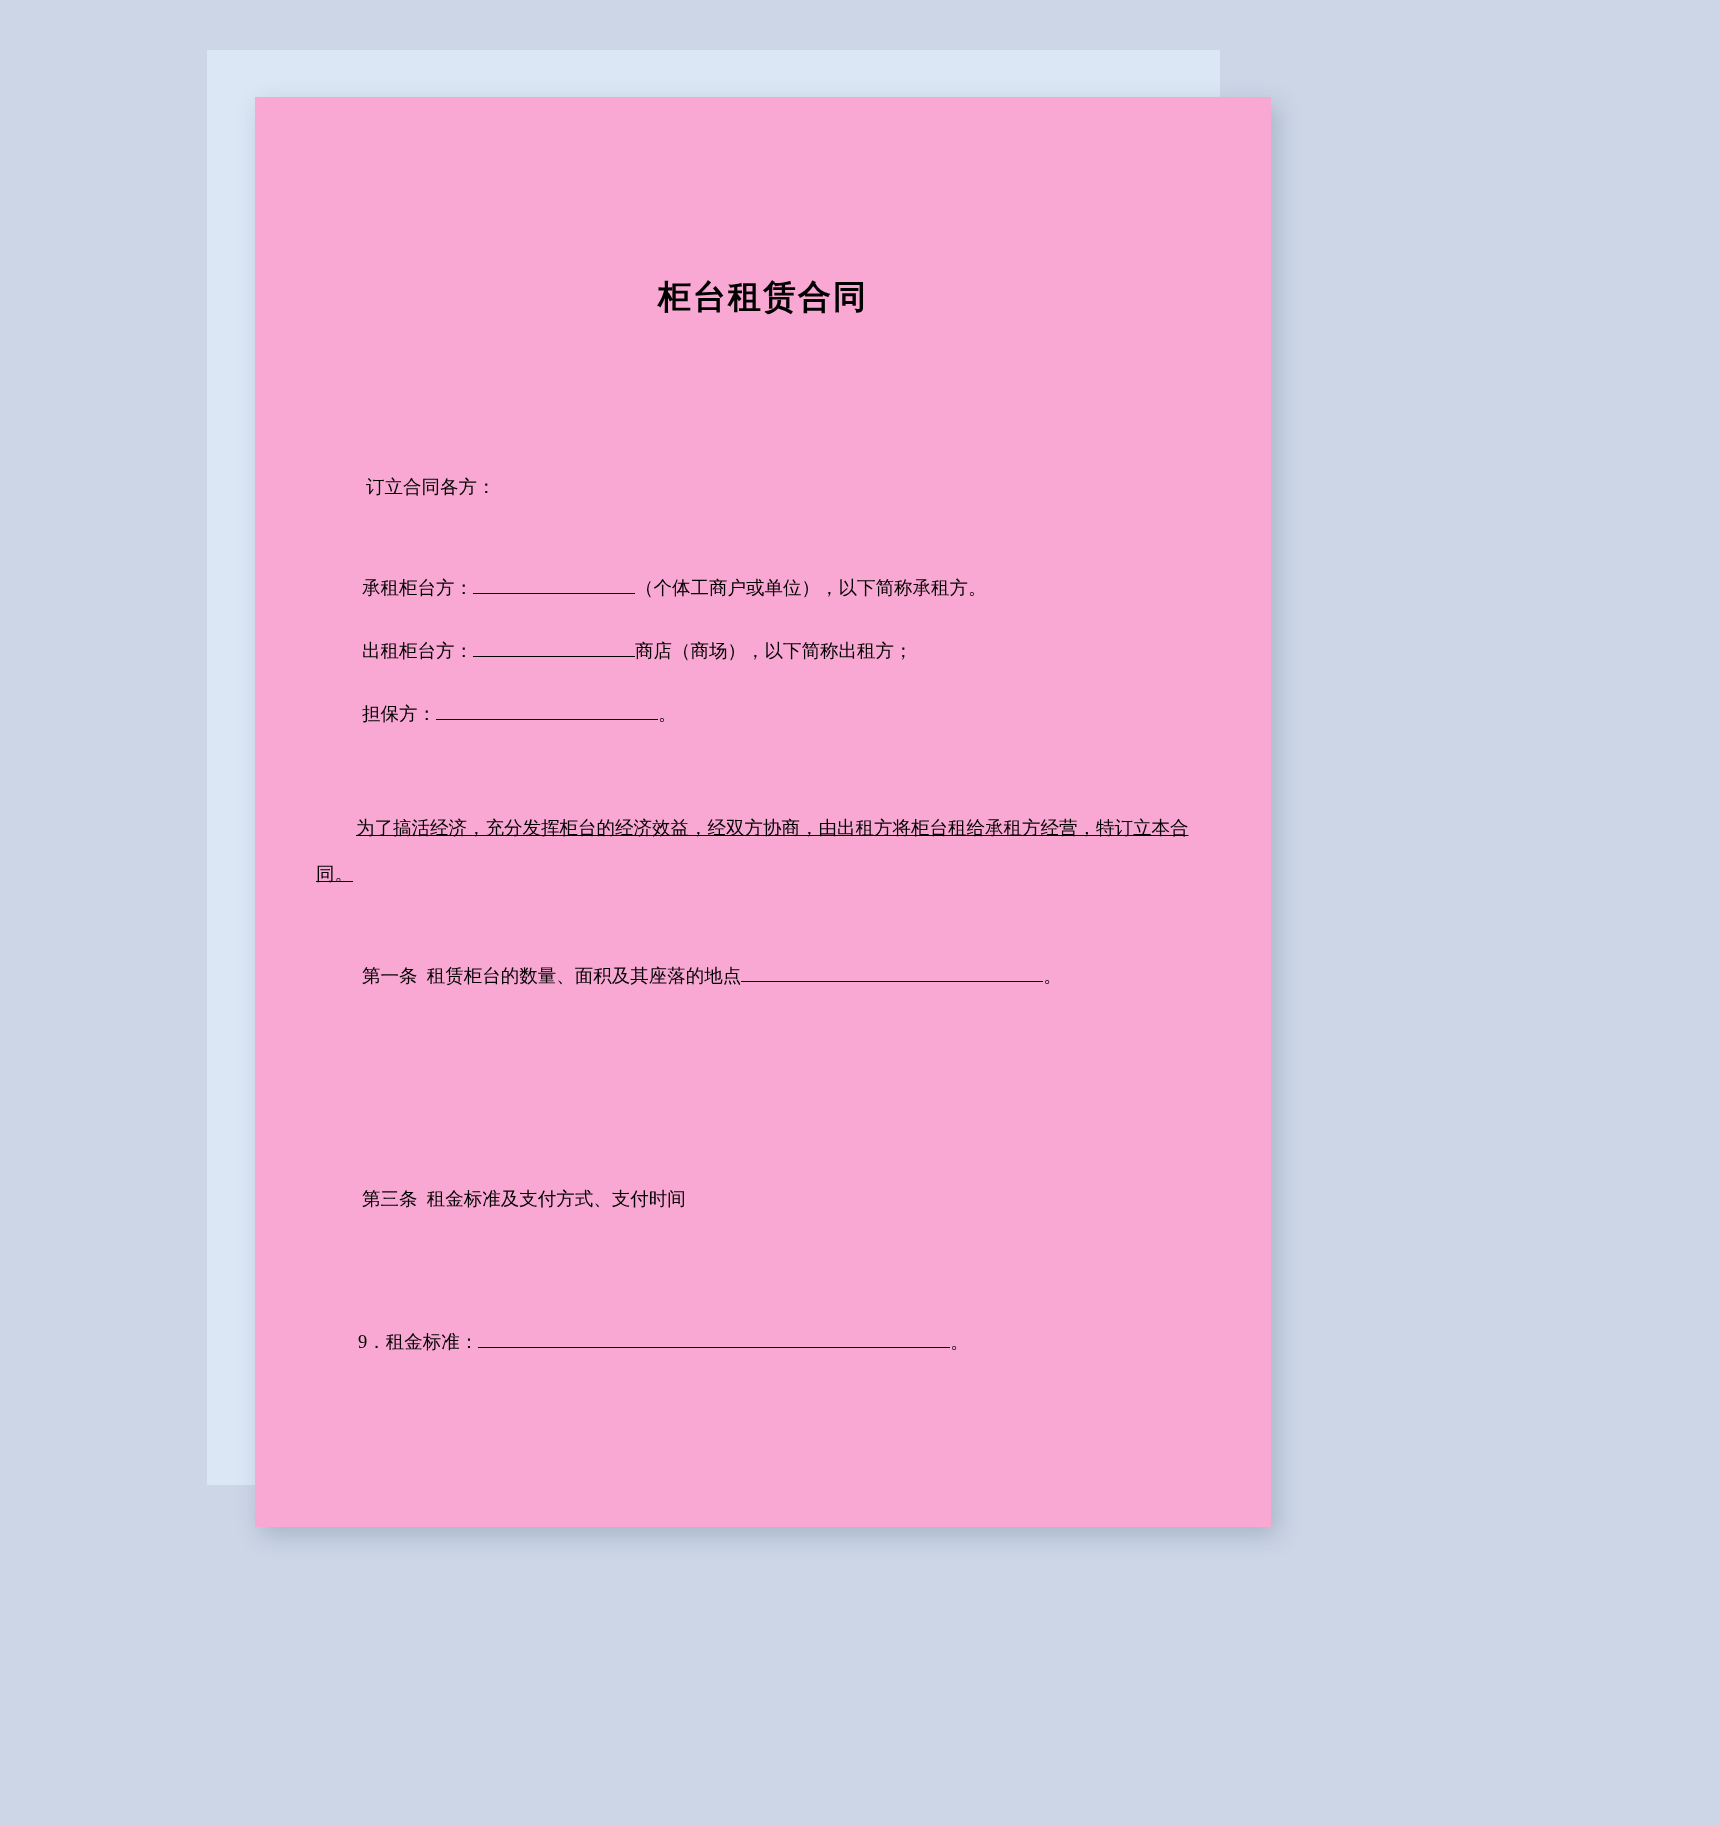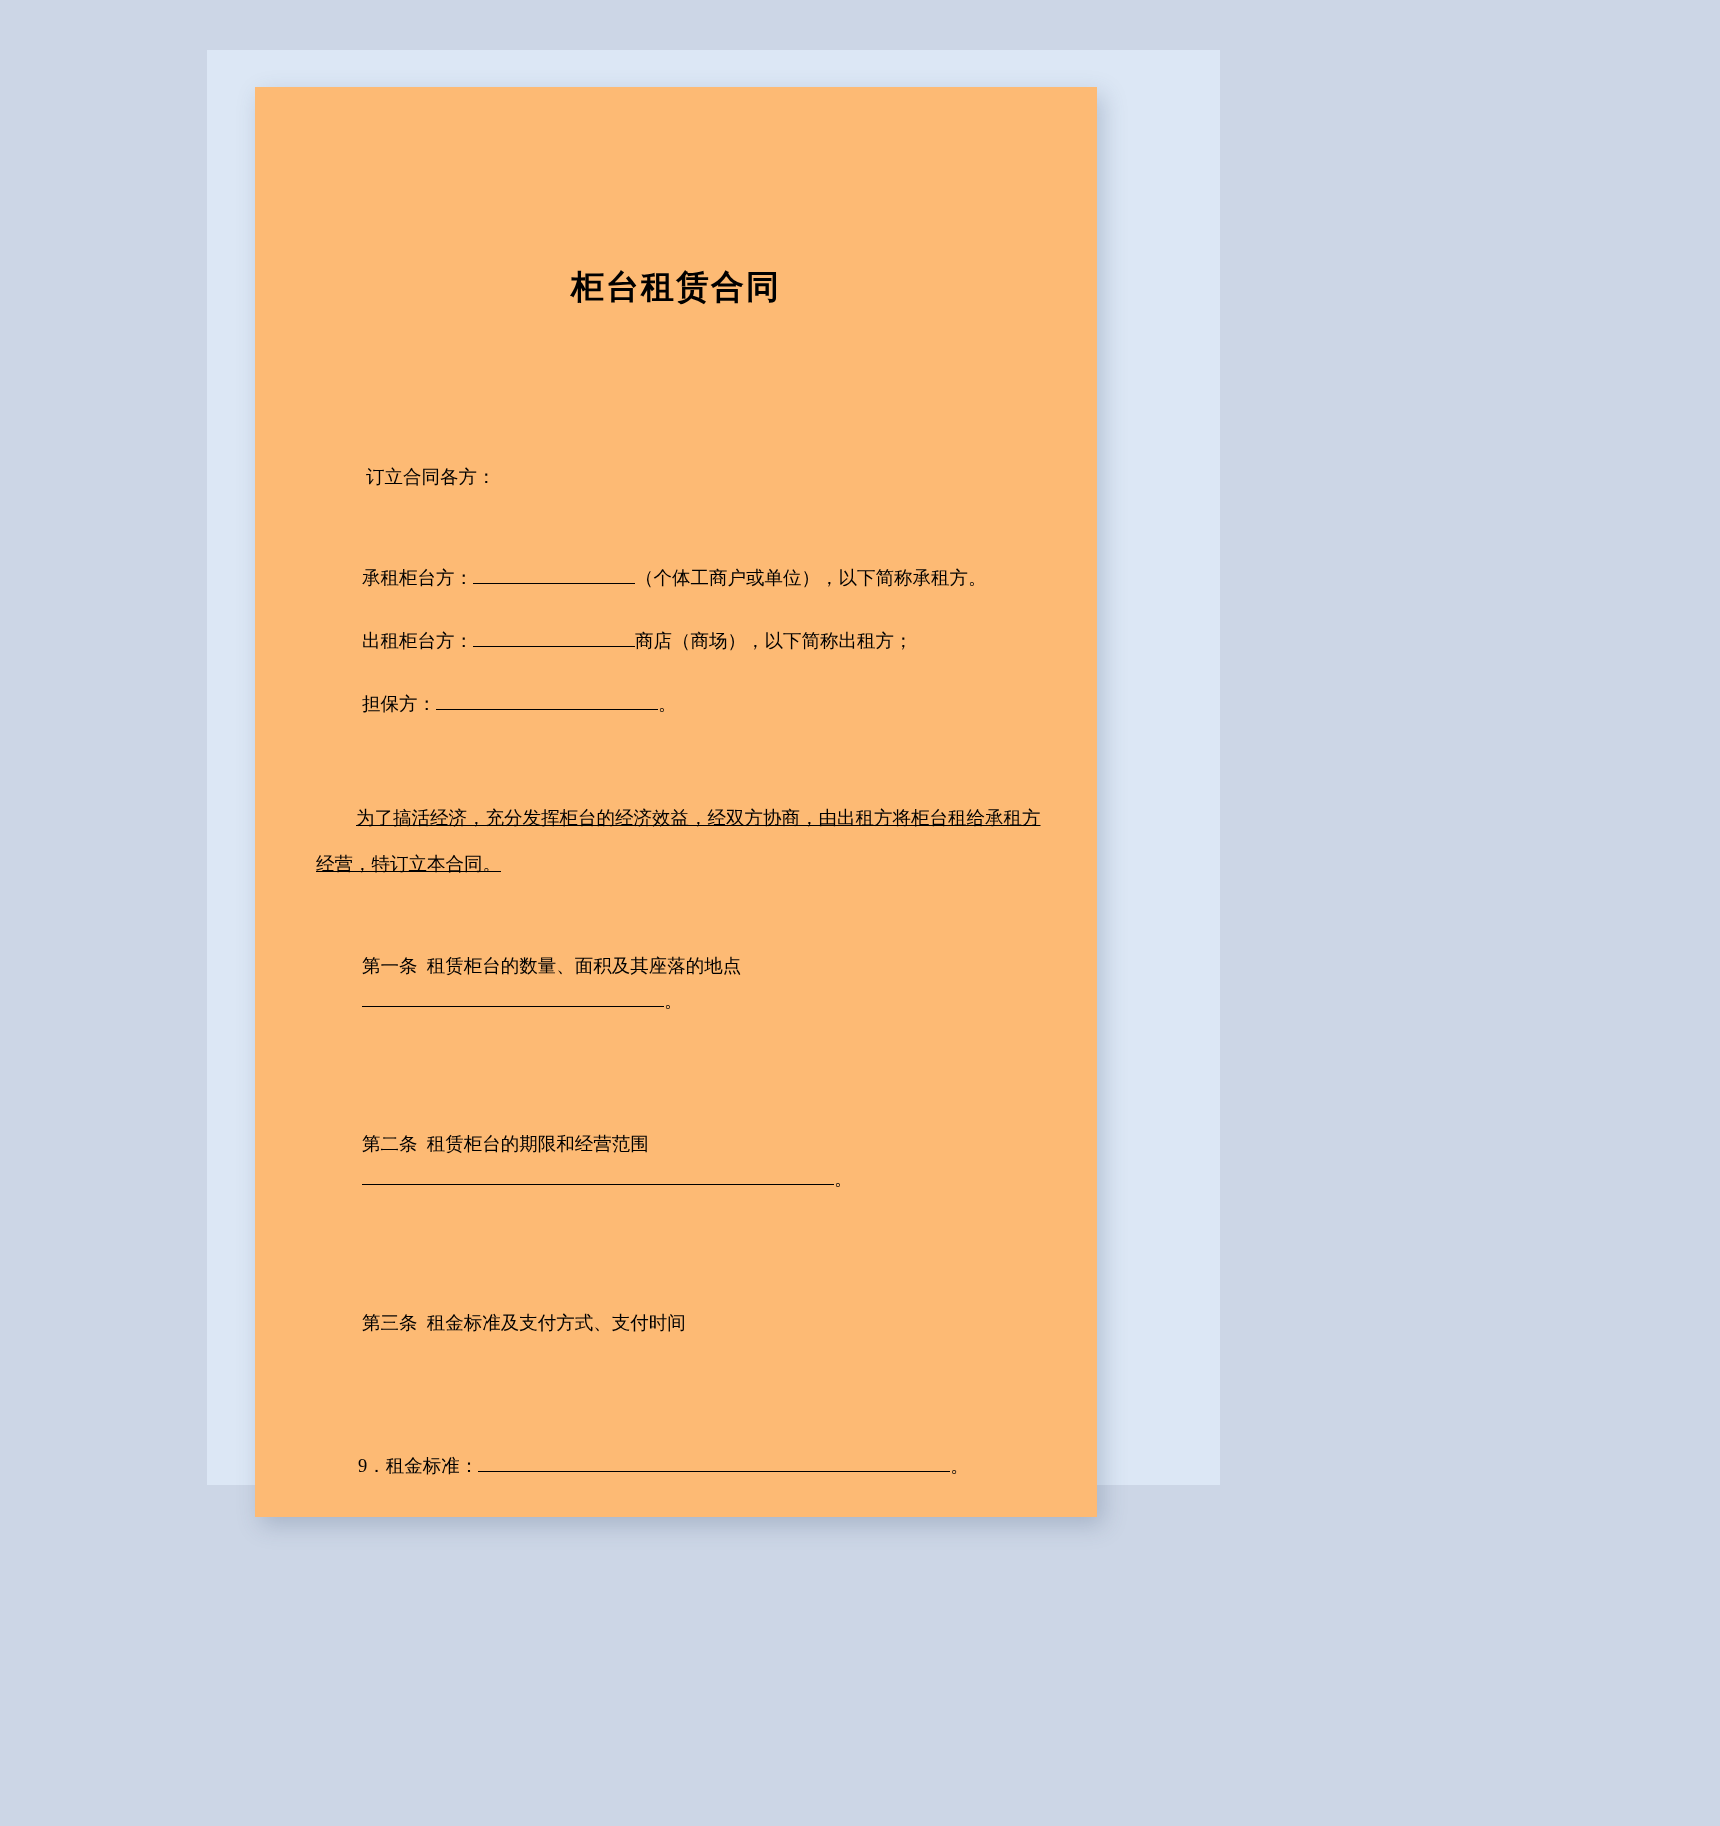--- a/index.html
+++ b/index.html
@@ -22,24 +22,24 @@
     top: 50px;
     width: 1013px;
     height: 1435px;
     background: #dce7f5;
   }
 
   
   .doc-page {
     position: absolute;
     left: 255px;
-    top: 87px;
-    width: 842px;
+    top: 97px;
+    width: 1016px;
     height: 1430px;
-    background: #fdba74;
+    background: #f9a8d4;
     box-shadow: 6px 8px 22px rgba(60, 80, 110, 0.25);
   }
 
   .doc-inner {
     position: absolute;
     left: 0;
     top: 0;
     right: 0;
     bottom: 0;
     padding: 0 55px;
@@ -132,23 +132,20 @@
       <div class="para">为了搞活经济，充分发挥柜台的经济效益，经双方协商，由出租方将柜台租给承租方经营，特订立本合同。</div>
 
       <div class="gap-m"></div>
 
       <div class="row indent-1">
         <span>第一条</span>&nbsp;&nbsp;<span>租赁柜台的数量、面积及其座落的地点</span><span class="blank b-xxl"></span><span>。</span>
       </div>
 
       <div class="gap-l"></div>
 
-      <div class="row indent-1">
-        <span>第二条</span>&nbsp;&nbsp;<span>租赁柜台的期限和经营范围</span><span class="blank b-xxxl"></span><span>。</span>
-      </div>
 
       <div class="gap-l"></div>
 
       <div class="row indent-1">
         <span>第三条</span>&nbsp;&nbsp;<span>租金标准及支付方式、支付时间</span>
       </div>
 
       <div class="gap-l"></div>
 
       <div class="row indent-3">

